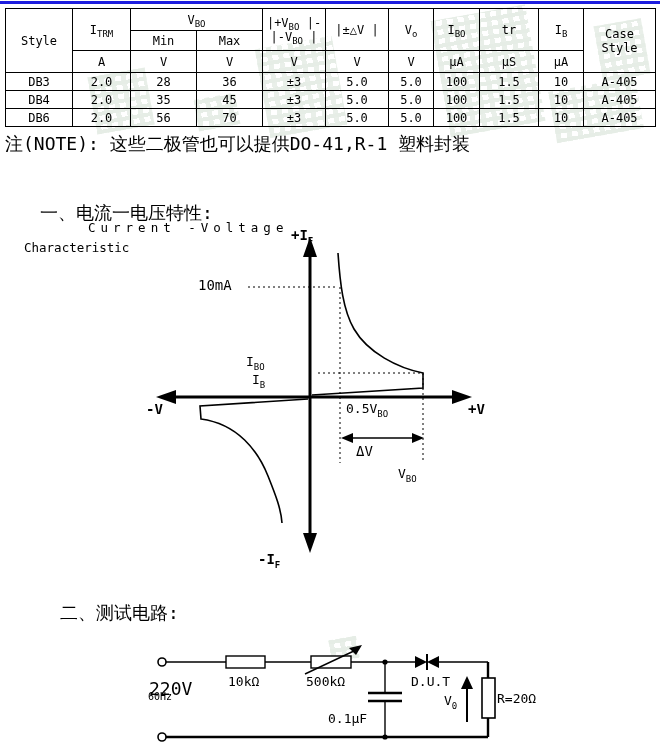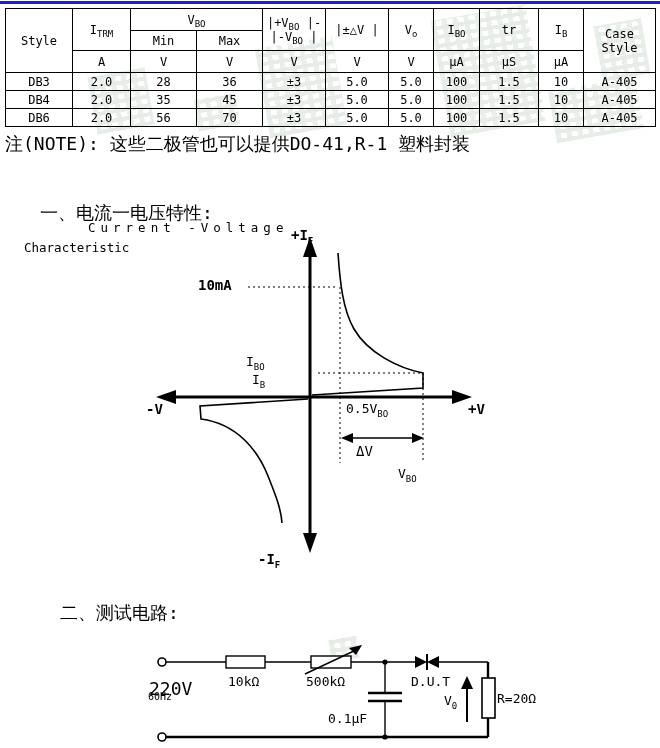--- a/index.html
+++ b/index.html
@@ -161,21 +161,21 @@
 
       <path d="M338 28 C340 58 343 85 354 104 C368 128 398 143 423 148 L423 163 L312 170" fill="none" stroke="#000" stroke-width="1.6"></path>
 
       <path d="M308 174 L200 181 L201 194 C238 199 258 226 268 251 C276 271 281 284 282 298" fill="none" stroke="#000" stroke-width="1.6"></path>
 
       <line x1="350" y1="213" x2="415" y2="213" stroke="#000" stroke-width="1.5"></line>
       <polygon points="341,213 353,208 353,218" fill="#000"></polygon>
       <polygon points="424,213 412,208 412,218" fill="#000"></polygon>
     </svg>
     <div class="lbl big" style="left:291px;top:2px;">+I<sub>F</sub></div>
-    <div class="lbl" style="left:198px;top:52px;font-size:14px;font-weight:bold;">10mA</div>
+    <div class="lbl" style="left:198px;top:52px;font-size:14px;">10mA</div>
     <div class="lbl" style="left:246px;top:129px;">I<sub>BO</sub></div>
     <div class="lbl" style="left:252px;top:147px;">I<sub>B</sub></div>
     <div class="lbl big" style="left:146px;top:176px;">-V</div>
     <div class="lbl big" style="left:468px;top:176px;">+V</div>
     <div class="lbl" style="left:346px;top:176px;">0.5V<sub>BO</sub></div>
     <div class="lbl" style="left:356px;top:218px;font-size:14px;">ΔV</div>
     <div class="lbl" style="left:398px;top:241px;">V<sub>BO</sub></div>
     <div class="lbl big" style="left:258px;top:326px;">-I<sub>F</sub></div>
   </div>
 

